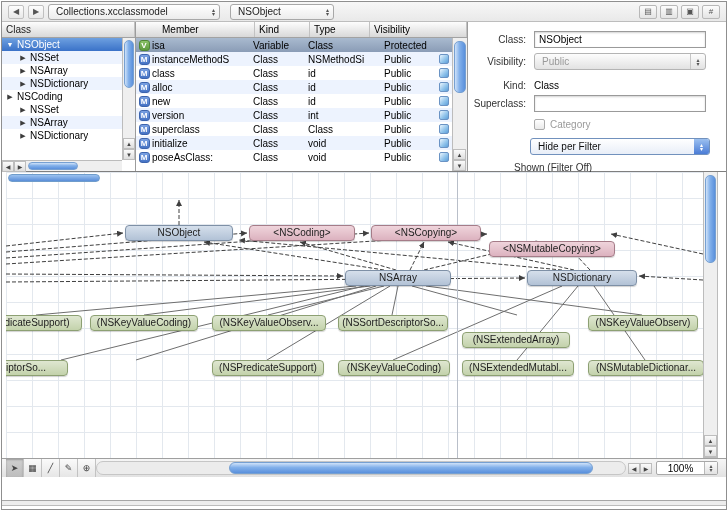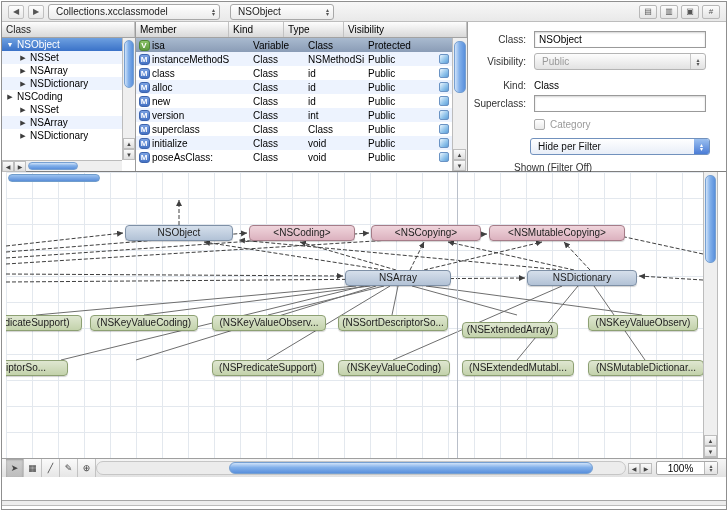--- a/index.html
+++ b/index.html
@@ -43,34 +43,34 @@
   .vthumb{position:absolute;left:1px;right:1px;border-radius:5px;background:linear-gradient(90deg,#cfe2f9,#82b0ea 45%,#5a90dc);border:1px solid #76a0d2;}
   .sb-arrows-v{position:absolute;left:0;right:0;bottom:0;display:flex;flex-direction:column;}
   .sb-arrows-h{position:absolute;top:0;bottom:0;display:flex;}
   .sb-a{width:12px;height:11px;font-size:6px;color:#444;display:flex;align-items:center;justify-content:center;background:linear-gradient(#fbfbfb,#dedede);border:1px solid #bdbdbd;}
   .hscroll{position:absolute;left:0;right:13px;bottom:0;height:11px;background:#efefef;border-top:1px solid #bcbcbc;}
   .hthumb{position:absolute;top:1px;bottom:1px;border-radius:5px;background:linear-gradient(#cfe2f9,#82b0ea 45%,#5a90dc);border:1px solid #76a0d2;}
 
   
   .mt-head{position:absolute;left:0;top:0;right:0;height:16px;background:linear-gradient(#fdfdfd,#d8d8d8);border-bottom:1px solid #a2a2a2;display:flex;font-size:10px;}
   .mt-head .hcell{display:flex;align-items:center;border-right:1px solid #c2c2c2;white-space:nowrap;overflow:hidden;}
-  .h-member{width:93px;padding-left:4px;}
+  .h-member{width:119px;padding-left:26px;}
   .h-kind{width:55px;padding-left:4px;}
   .h-type{width:60px;padding-left:4px;}
   .h-vis{flex:1;padding-left:4px;}
   .mt-body{position:absolute;left:0;top:16px;right:15px;bottom:0;overflow:hidden;background:#fff;}
   .trow{height:14px;display:flex;align-items:center;font-size:10px;white-space:nowrap;}
   .trow.alt{background:#edf3fe;}
   .trow.sel{background:linear-gradient(#a9bacf,#8success:#8a9cb6);background:linear-gradient(#a9bacf,#8a9cb6);}
   .cell{overflow:hidden;white-space:nowrap;}
   .c-icon{width:16px;flex:0 0 16px;display:flex;align-items:center;justify-content:center;}
   .c-member{width:97px;flex:0 0 97px;}
   .c-kind{width:55px;flex:0 0 55px;padding-left:4px;}
   .c-type{width:60px;flex:0 0 60px;padding-left:4px;}
-  .c-vis{flex:1;padding-left:4px;}
+  .c-vis{flex:1;padding-left:4px;margin-left:16px;}
   .badge{width:11px;height:11px;border-radius:3px;color:#fff;font-size:8px;font-weight:bold;display:flex;align-items:center;justify-content:center;}
   .badge.bv{background:linear-gradient(#8cc36a,#5d9a3e);border:1px solid #4f8734;}
   .badge.bm{background:linear-gradient(#7ba2e2,#4472c4);border:1px solid #3c64ae;}
   .fw{width:10px;height:10px;flex:0 0 10px;margin-right:3px;border-radius:2px;border:1px solid #6a93c4;background:linear-gradient(135deg,#eaf5fd,#8cc1ea 60%,#5f9fd8);}
   .mt-vscroll{position:absolute;top:16px;right:0;bottom:0;width:15px;background:#efefef;border-left:1px solid #bcbcbc;}
 
   
   .ins-label{position:absolute;width:58px;text-align:right;font-size:10px;color:#333;line-height:17px;}
   .ins-field{position:absolute;left:66px;width:172px;height:17px;background:#fff;border:1px solid #9a9a9a;box-shadow:inset 0 1px 2px rgba(0,0,0,.18);font-size:10px;line-height:15px;padding:0 4px;overflow:hidden;white-space:nowrap;}
   .ins-text{position:absolute;left:66px;font-size:10px;line-height:17px;}
@@ -365,28 +365,28 @@
           <line x1="261" y1="188" x2="384" y2="114" stroke-width="1" stroke="#6e6e6e"></line>
           <line x1="387" y1="188" x2="556" y2="114" stroke-width="1" stroke="#6e6e6e"></line>
           <line x1="511" y1="188" x2="572" y2="114" stroke-width="1" stroke="#6e6e6e"></line>
           <line x1="639" y1="188" x2="588" y2="114" stroke-width="1" stroke="#6e6e6e"></line>
         </svg>
       <div class="page-line"></div>
       <div class="canvas-pill"></div>
         <div class="node class" style="left: 119px; top: 53px; width: 108px;">NSObject</div>
         <div class="node protocol" style="left: 243px; top: 53px; width: 106px;">&lt;NSCoding&gt;</div>
         <div class="node protocol" style="left: 365px; top: 53px; width: 110px;">&lt;NSCopying&gt;</div>
-        <div class="node protocol" style="left: 483px; top: 53px; width: 136px;">&lt;NSMutableCopying&gt;</div>
+        <div class="node protocol" style="left: 483px; top: 69px; width: 126px;">&lt;NSMutableCopying&gt;</div>
         <div class="node class" style="left: 339px; top: 98px; width: 106px;">NSArray</div>
         <div class="node class" style="left: 521px; top: 98px; width: 110px;">NSDictionary</div>
         <div class="node category" style="left: -14px; top: 143px; width: 90px;">dicateSupport)</div>
         <div class="node category" style="left: 84px; top: 143px; width: 108px;">(NSKeyValueCoding)</div>
         <div class="node category" style="left: 206px; top: 143px; width: 114px;">(NSKeyValueObserv...</div>
         <div class="node category" style="left: 332px; top: 143px; width: 110px;">(NSSortDescriptorSo...</div>
-        <div class="node category" style="left: 456px; top: 150px; width: 96px;">(NSExtendedArray)</div>
+        <div class="node category" style="left: 456px; top: 160px; width: 108px;">(NSExtendedArray)</div>
         <div class="node category" style="left: 582px; top: 143px; width: 110px;">(NSKeyValueObserv)</div>
         <div class="node category" style="left: -48px; top: 188px; width: 110px;">DescriptorSo...</div>
         <div class="node category" style="left: 206px; top: 188px; width: 112px;">(NSPredicateSupport)</div>
         <div class="node category" style="left: 332px; top: 188px; width: 112px;">(NSKeyValueCoding)</div>
         <div class="node category" style="left: 456px; top: 188px; width: 112px;">(NSExtendedMutabl...</div>
         <div class="node category" style="left: 582px; top: 188px; width: 116px;">(NSMutableDictionar...</div>
       </div>
 
     <div class="cv-vscroll">
       <div class="vthumb" style="top:3px;height:88px"></div>

